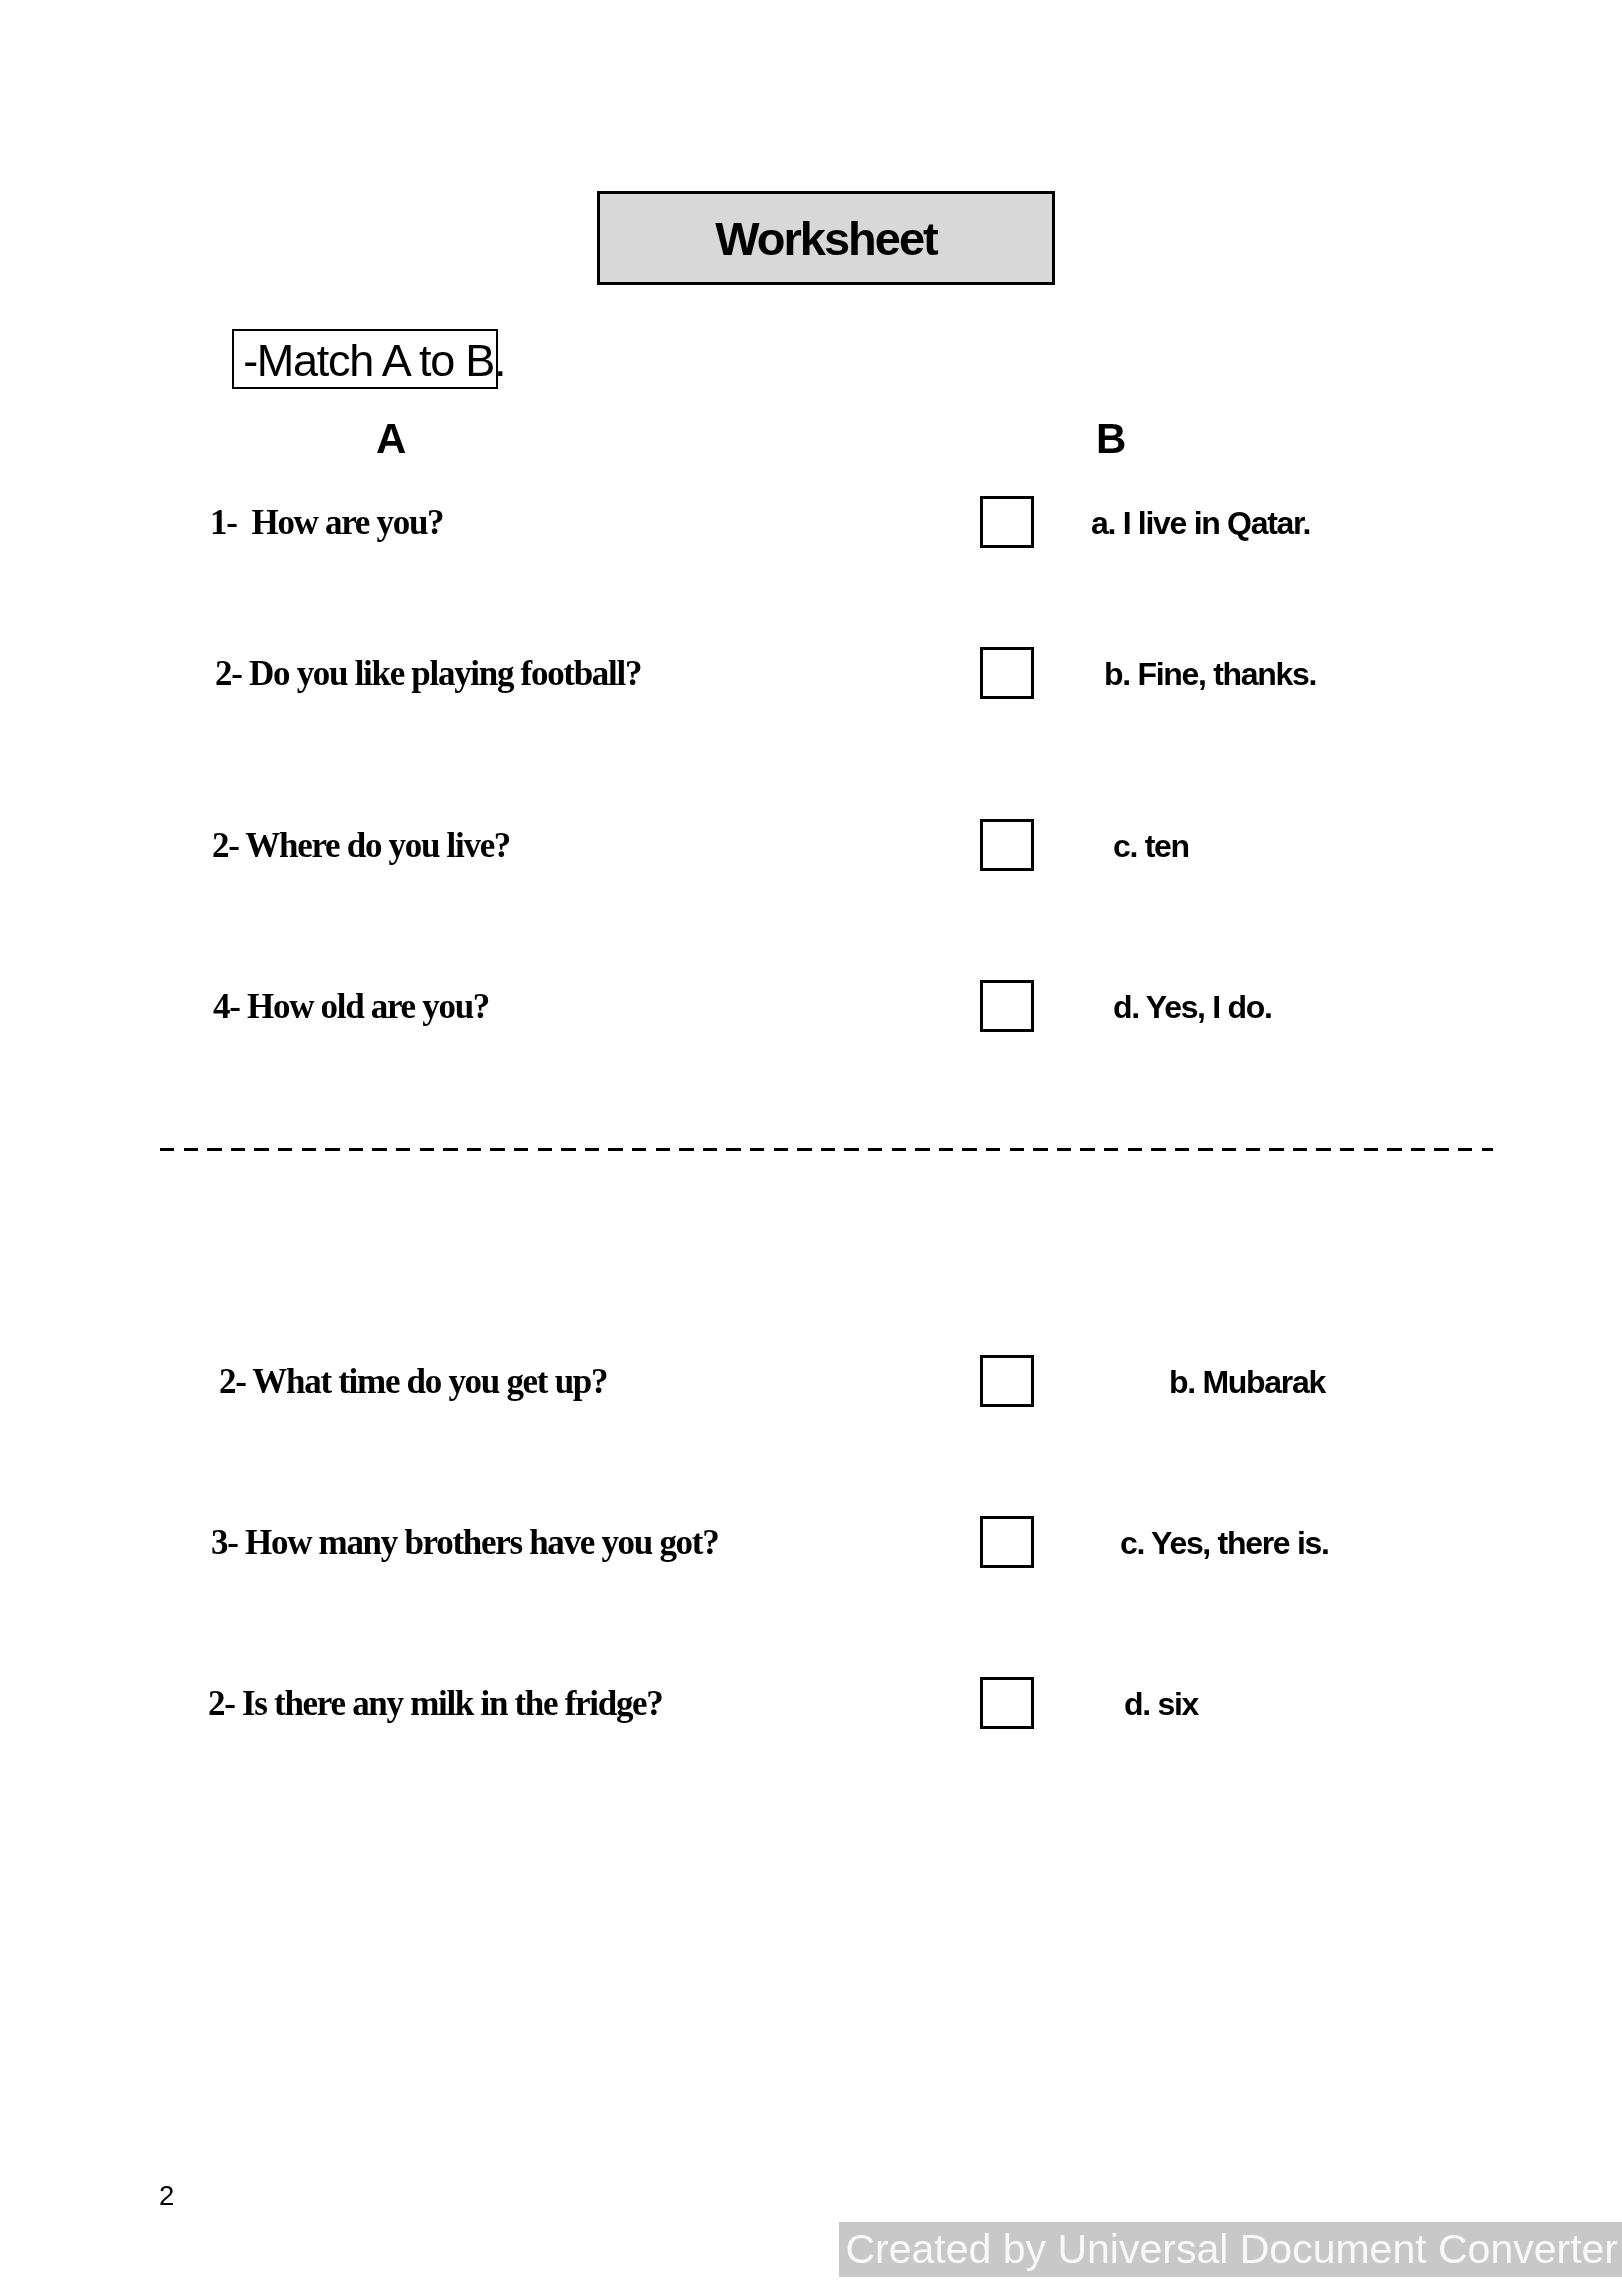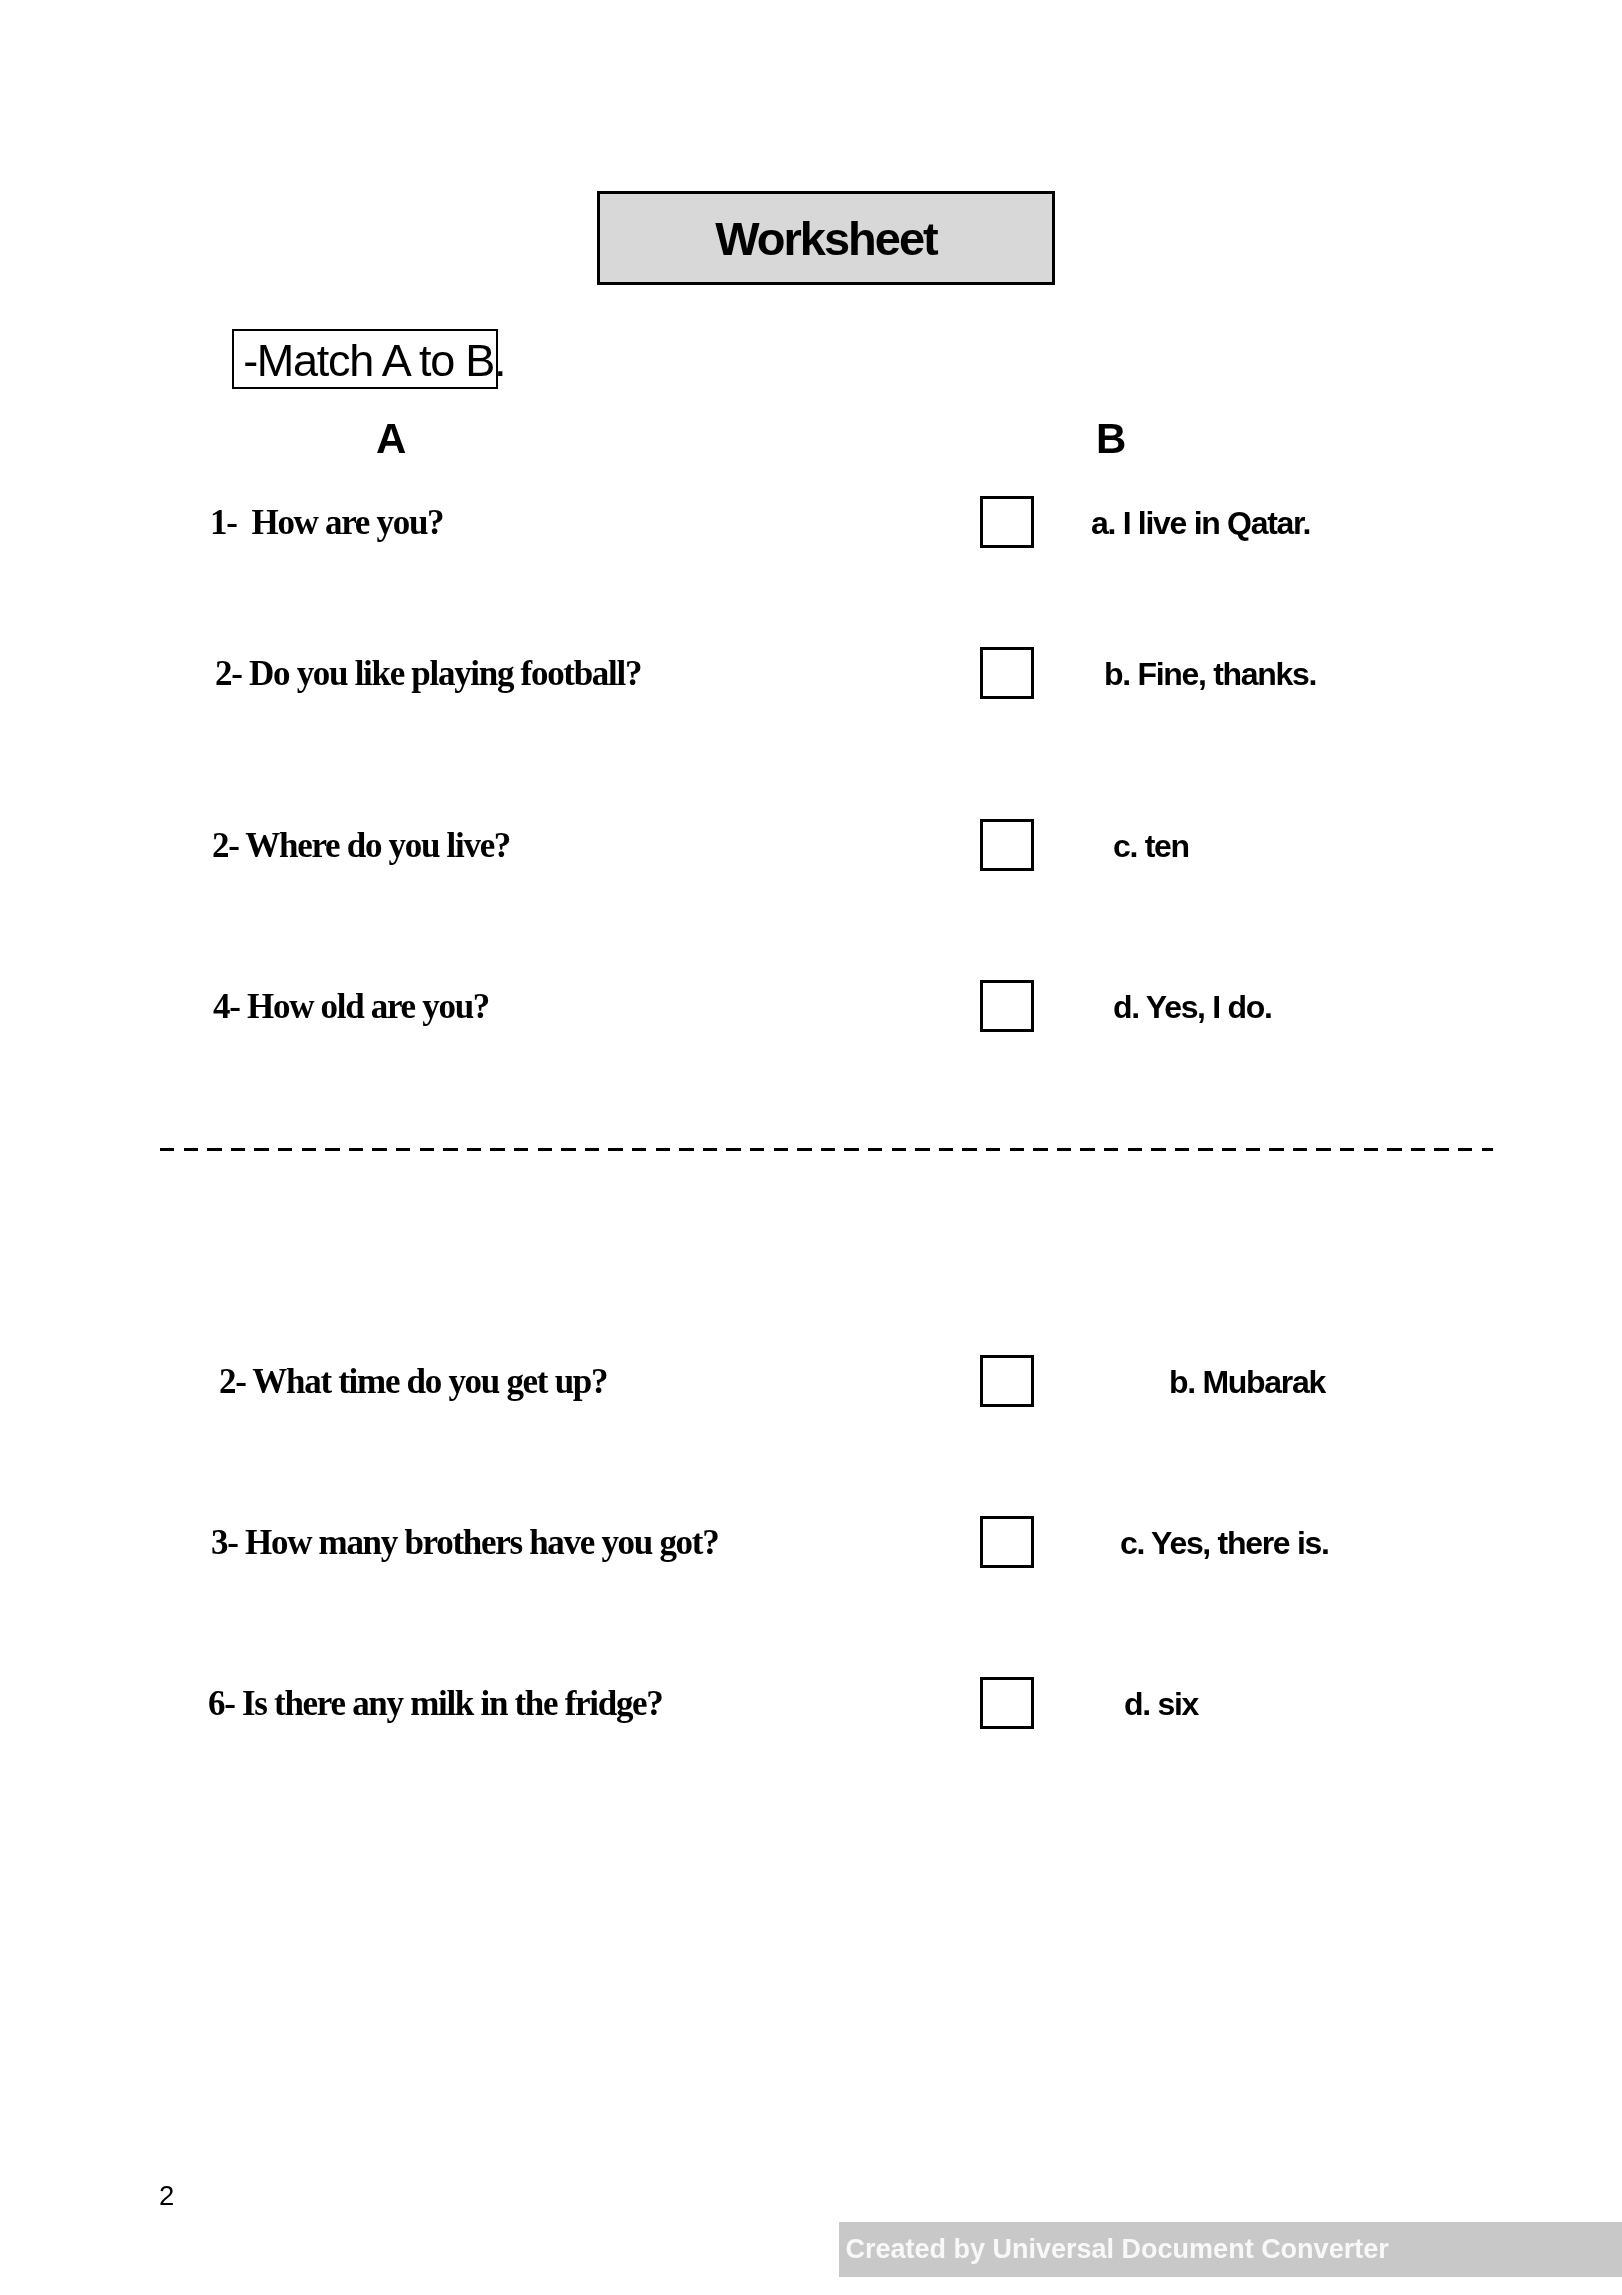--- a/index.html
+++ b/index.html
@@ -69,21 +69,21 @@
     font-size:27.5px;font-weight:normal;
   }
   .watermark{
     position:absolute;left:795px;top:2222px;width:828px;height:55px;
     background:var(--wm-bg);
     display:flex;align-items:center;
     padding-left:6.5px;box-sizing:border-box;
   }
   .watermark span{
     color:var(--wm-text);
-    font-size:27px;font-weight:bold;letter-spacing:0px;white-space:pre;
+    font-size:41px;font-weight:normal;letter-spacing:0px;white-space:pre;
   }
 </style>
 </head>
 <body>
 
 <div class="page">
 
   <div class="title-box">
     <span>Worksheet</span>
   </div>
@@ -122,21 +122,21 @@
     <span class="q" style="left:175px">2- What time do you get up?</span>
     <span class="cb"></span>
     <span class="a" style="left:1125px">b. Mubarak</span>
   </div>
   <div class="row" style="top:1516px">
     <span class="q" style="left:167px">3- How many brothers have you got?</span>
     <span class="cb"></span>
     <span class="a" style="left:1076px">c. Yes, there is.</span>
   </div>
   <div class="row" style="top:1677px">
-    <span class="q" style="left:164px">6- Is there any milk in the fridge?</span>
+    <span class="q" style="left:164px">2- Is there any milk in the fridge?</span>
     <span class="cb"></span>
     <span class="a" style="left:1080px">d. six</span>
   </div>
 
   <div class="page-number">2</div>
 
   <div class="watermark">
     <span>Created by Universal Document Converter</span>
   </div>
 

